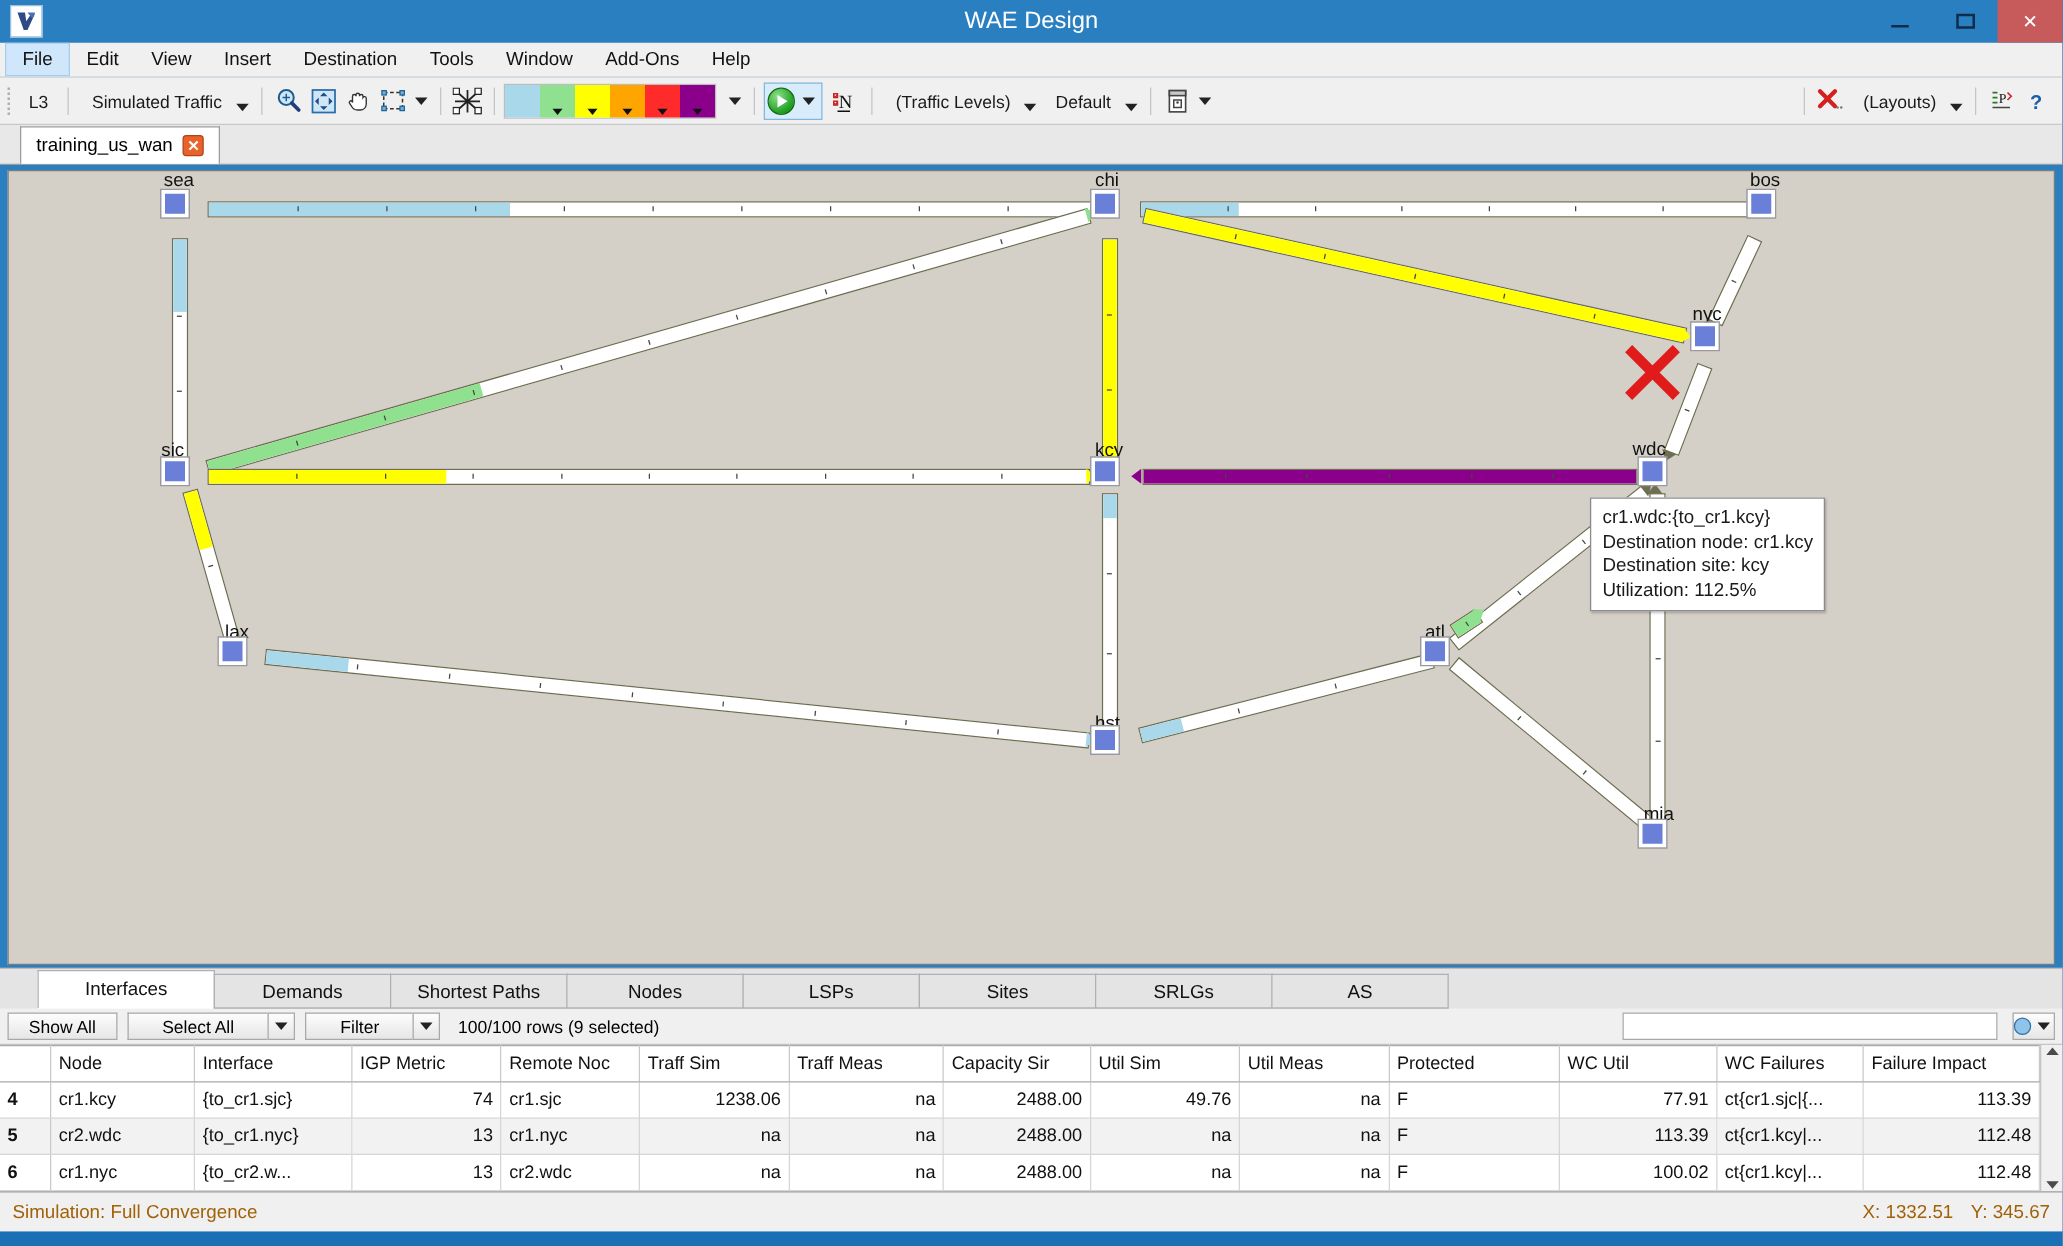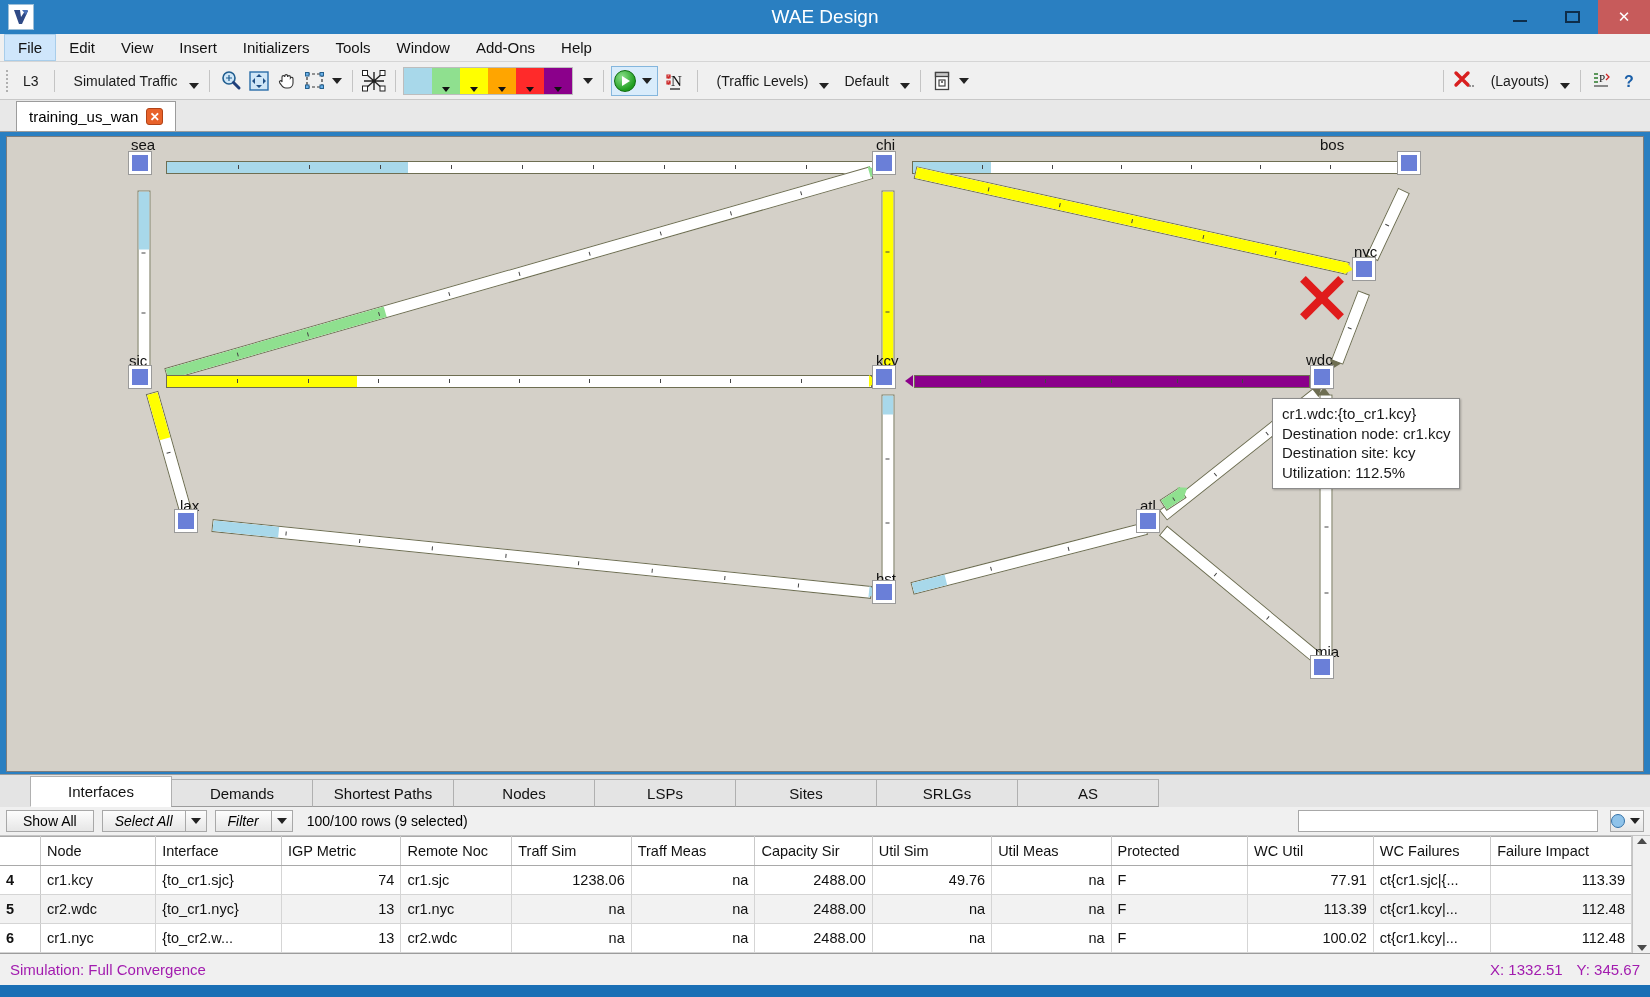--- a/index.html
+++ b/index.html
@@ -247,23 +247,23 @@
   }
   .pbtn {
     height: 22px; padding: 0 16px;
     background: linear-gradient(#fdfdfd, #e6e6e6);
     border: 1px solid #a8a8a8;
     display: flex; align-items: center; justify-content: center;
     font-size: 14px; cursor: default;
   }
   .split-btn { display: flex; height: 22px; }
   .split-btn .main {
-    padding: 0 12px; background: linear-gradient(#fdfdfd, #e6e6e6);
+    padding: 0 27px; background: linear-gradient(#fdfdfd, #e6e6e6);
     border: 1px solid #a8a8a8; border-right: none;
-    display: flex; align-items: center; font-size: 14px; font-style: italic;
+    display: flex; align-items: center; font-size: 14px;
   }
   .split-btn .arrow {
     width: 22px; background: linear-gradient(#fdfdfd, #e6e6e6);
     border: 1px solid #a8a8a8;
     display: flex; align-items: center; justify-content: center;
   }
   .rows-label { font-size: 14px; margin-left: 6px; }
   #search-box {
     margin-left: auto; width: 300px; height: 22px;
     background: #ffffff; border: 1px solid #a8a8a8;
@@ -319,21 +319,21 @@
     border-right: 5px solid transparent;
   }
   .sc-up { border-bottom: 6px solid #4a4a4a; }
   .sc-down { border-top: 6px solid #4a4a4a; }
 
   #statusbar {
     height: 32px; flex: 0 0 32px;
     background: #f0f0f0;
     border-top: 1px solid #9c9c9c;
     display: flex; align-items: center;
-    padding: 0 10px; font-size: 15px; color: #a21caf;
+    padding: 0 10px; font-size: 15px; color: #a16207;
   }
   #status-coords { margin-left: auto; display: flex; gap: 14px; }
 </style>
 </head>
 <body>
 
 <div id="app">
 
   <div id="titlebar">
     <div id="app-logo">
@@ -361,21 +361,21 @@
     <div class="menu-item">
         <span>Edit</span>
       </div>
     <div class="menu-item">
         <span>View</span>
       </div>
     <div class="menu-item">
         <span>Insert</span>
       </div>
     <div class="menu-item">
-        <span>Initializers</span>
+        <span>Destination</span>
       </div>
     <div class="menu-item">
         <span>Tools</span>
       </div>
     <div class="menu-item">
         <span>Window</span>
       </div>
     <div class="menu-item">
         <span>Add-Ons</span>
       </div>
@@ -710,21 +710,21 @@
             </div>
           </div>
           <div class="arrowhead" style="left: 1172.52px; top: 347.365px; border-left: 8px solid rgb(143, 224, 143); transform: rotate(-33.0239deg);"></div>
         </div>
 
       <div id="nodes-layer">
           <div class="node-label" style="left: 124px; top: -1px;">sea</div>
           <div class="node" style="left: 122px; top: 15px;"></div>
           <div class="node-label" style="left: 869px; top: -1px;">chi</div>
           <div class="node" style="left: 866px; top: 15px;"></div>
-          <div class="node-label" style="left: 1313px; top: -1px;">bos</div>
+          <div class="node-label" style="left: 1393px; top: -1px;">bos</div>
           <div class="node" style="left: 1391px; top: 15px;"></div>
           <div class="node-label" style="left: 1347px; top: 106px;">nyc</div>
           <div class="node" style="left: 1346px; top: 121px;"></div>
           <div class="node-label" style="left: 1299px; top: 214px;">wdc</div>
           <div class="node" style="left: 1304px; top: 229px;"></div>
           <div class="node-label" style="left: 122px; top: 215px;">sjc</div>
           <div class="node" style="left: 122px; top: 229px;"></div>
           <div class="node-label" style="left: 869px; top: 215px;">kcy</div>
           <div class="node" style="left: 866px; top: 229px;"></div>
           <div class="node-label" style="left: 173px; top: 360px;">lax</div>

